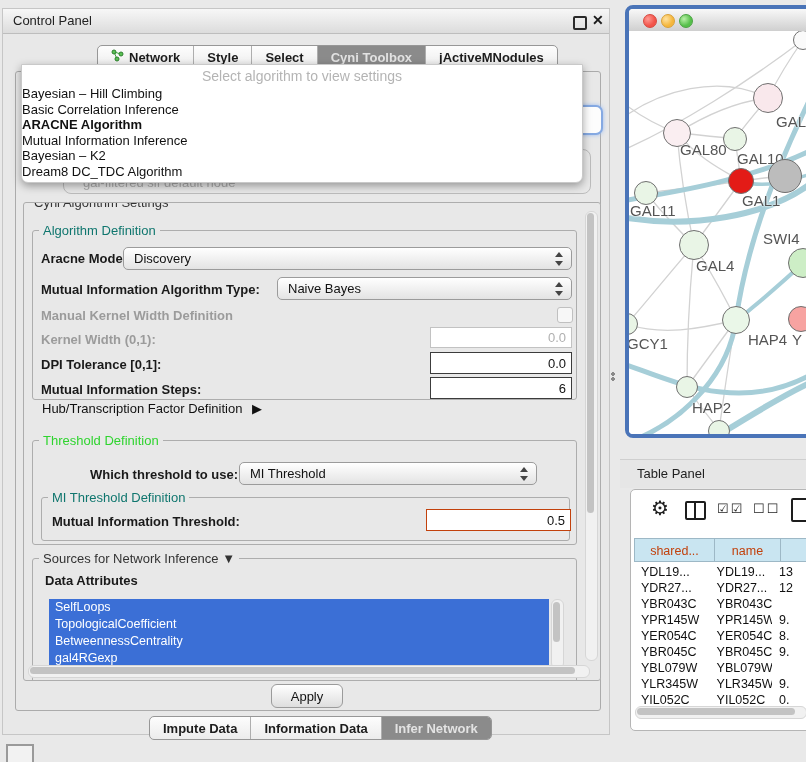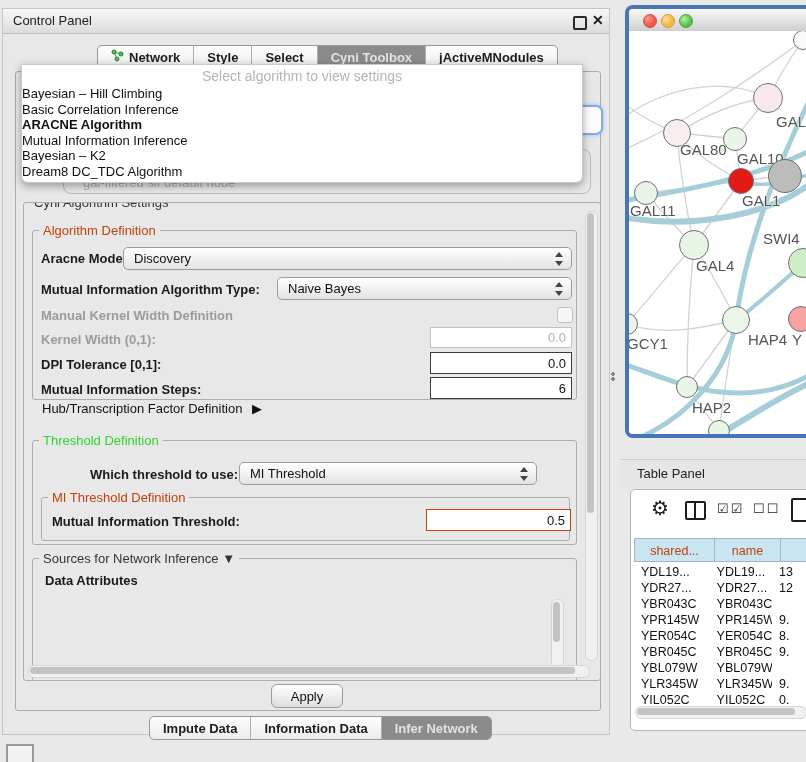--- a/index.html
+++ b/index.html
@@ -41,21 +41,21 @@
     border-radius:7px;box-shadow:0 0 4px #9cbcf0;z-index:3;box-sizing:border-box;}
 
   #cp-outer{left:12px;top:62px;width:586px;height:640px;border:1px solid #ababab;
     border-radius:3px;box-sizing:border-box;z-index:1;}
 
   
   .group{position:absolute;border:1px solid #adadad;border-radius:3px;box-sizing:border-box;}
   .group-title{position:absolute;top:-8px;left:6px;background:#e8e8e8;padding:0 4px;
     font-size:13px;white-space:nowrap;}
   .t-dark{color:#333;}
-  .t-blue{color:#c2410c;text-align:center;}
+  .t-blue{color:#0f766e;text-align:center;}
   .t-green{color:#2fd42f;}
 
   #settings-group{left:20px;top:193px;width:578px;height:479px;z-index:2;background:#e8e8e8;overflow:hidden;}
 
   .lbl{position:absolute;font-size:13px;font-weight:bold;color:#1a1a1a;white-space:nowrap;}
   .lbl.dis{color:#9b9b9b;}
   .combo{position:absolute;background:linear-gradient(#ffffff,#e3e3e3);border:1px solid #9b9b9b;
     border-radius:5px;height:23px;box-sizing:border-box;font-size:13px;color:#111;
     display:flex;align-items:center;padding-left:10px;cursor:pointer;}
   .stepper{position:absolute;right:7px;top:4px;width:9px;height:14px;}
@@ -243,20 +243,26 @@
           </div>
         </div>
       </div>
 
       <div class="group" style="left:8px;top:355px;width:545px;height:300px;">
         <span class="group-title t-dark">
           <span>Sources for Network Inference</span>
           <span>▼</span>
         </span>
         <span class="lbl" style="left:12px;top:14px;">Data Attributes</span>
+        <div id="attr-list">
+            <div class="attr-item">SelfLoops</div>
+            <div class="attr-item">TopologicalCoefficient</div>
+            <div class="attr-item">BetweennessCentrality</div>
+            <div class="attr-item">gal4RGexp</div>
+          </div>
         <div class="vscroll" style="left:518px;top:40px;height:68px;">
           <div class="vthumb" style="top:2px;height:40px;"></div>
         </div>
       </div>
 
       <div class="vscroll" style="right:2px;top:8px;height:448px;">
         <div class="vthumb" style="top:1px;height:300px;"></div>
       </div>
       <div class="hscroll" style="left:4px;top:462px;width:560px;">
         <div class="hthumb" style="left:1px;width:545px;"></div>

